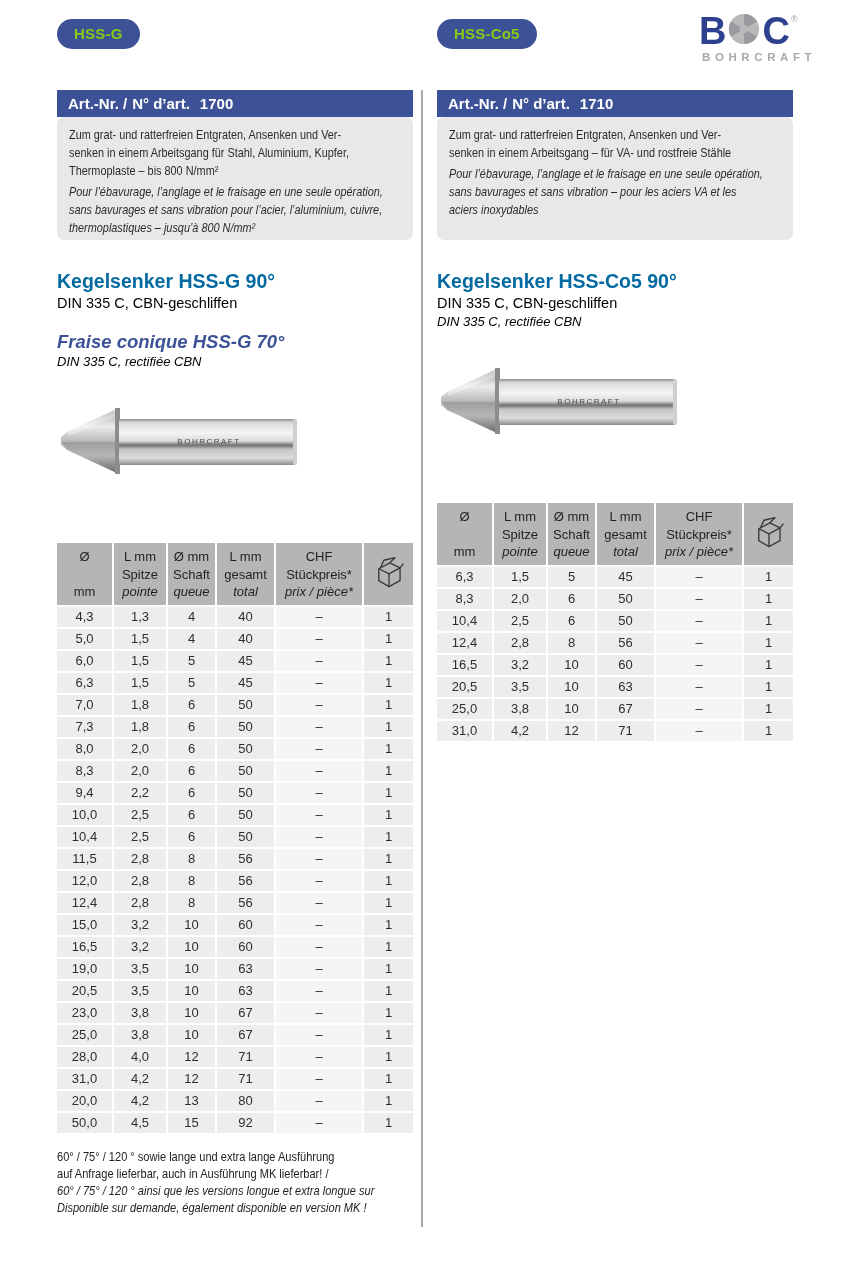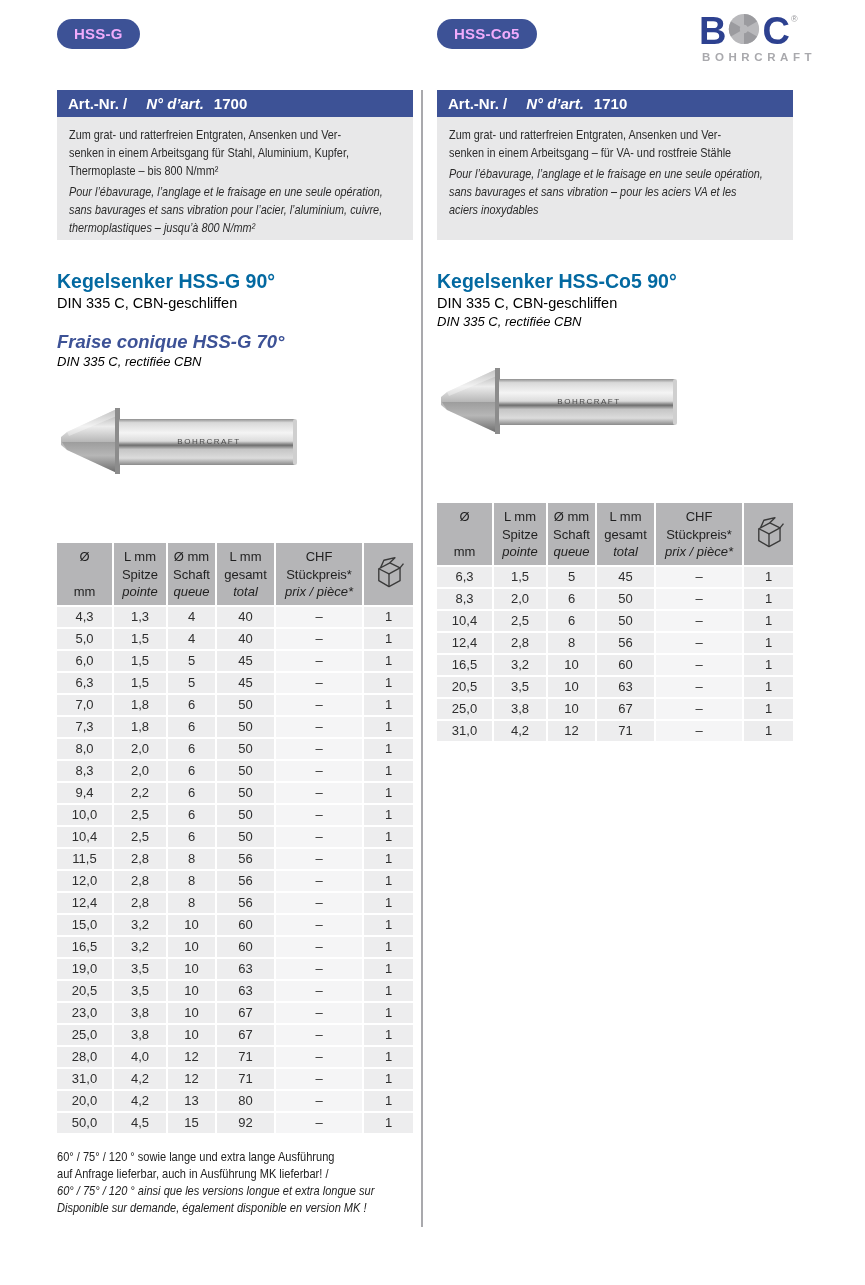--- a/index.html
+++ b/index.html
@@ -1,44 +1,44 @@
 <!DOCTYPE html>
 <html><head>
 <meta charset="utf-8">
 <style>
   html,body{margin:0;padding:0;background:#ffffff;}
   body{font-family:"Liberation Sans","DejaVu Sans",sans-serif;color:#2c2c2c;}
   #page{position:relative;width:865px;height:1285px;background:#ffffff;overflow:hidden;}
 
   
   .badge{position:absolute;top:19px;height:30px;border-radius:15px;background:#3d5296;
-         color:#f0abfc;font-weight:bold;font-size:15px;line-height:30px;padding:0 17px;letter-spacing:.2px;}
+         color:#84cc16;font-weight:bold;font-size:15px;line-height:30px;padding:0 17px;letter-spacing:.2px;}
   .badge.b-left{left:57px;}
   .badge.b-right{left:437px;}
 
   
   .logo{position:absolute;left:699px;top:12px;width:160px;}
   .logo-row{display:flex;align-items:center;}
   .logo-letter{font-size:38px;font-weight:bold;color:#2d4190;line-height:36px;}
   .logo-circle{margin:0 1px;}
   .logo-reg{font-size:9px;color:#9a9a9e;align-self:flex-start;margin-top:2px;margin-left:1px;}
   .logo-brand{font-size:11.5px;font-weight:bold;color:#a9a9ad;letter-spacing:4.6px;margin-top:1px;margin-left:3px;}
 
   
   .col{position:absolute;top:90px;width:356px;}
   .col.left{left:57px;}
   .col.right{left:437px;}
   .divider{position:absolute;left:421px;top:90px;width:2px;height:1137px;background:#a9a9ad;}
 
   .art-bar{height:27px;background:#3d5296;color:#fff;display:flex;align-items:center;padding-left:11px;box-sizing:border-box;}
   .art-bar span{font-size:15px;font-weight:bold;}
-  .art-fr{font-style:italic;margin-left:19px;text-align:right;}
+  .art-fr{margin-left:5px;text-align:right;}
   .art-num{margin-left:10px;}
 
-  .desc{background:#e8e8e9;height:123px;box-sizing:border-box;padding:9px 12px 0 12px;overflow:hidden;}
+  .desc{background:#e8e8e9;height:123px;box-sizing:border-box;padding:9px 12px 0 12px;overflow:hidden;border-radius:7px;}
   .desc-block{transform:scaleX(0.85);transform-origin:0 0;white-space:nowrap;font-size:12.8px;line-height:18px;color:#2b2b2b;}
   .desc-block.fr{font-style:italic;margin-top:3px;}
 
   .titles{margin-top:30px;}
   .title-de{color:#0369a1;font-weight:bold;font-size:19.5px;line-height:23px;}
   .sub{font-size:14.5px;line-height:20px;color:#000000;}
   .title-fr{color:#3d5296;font-weight:bold;font-style:italic;font-size:18.5px;line-height:22px;margin-top:18px;}
   .sub.fr{font-style:italic;font-size:13px;line-height:18px;}
 
   .product{margin-top:32px;height:78px;}

